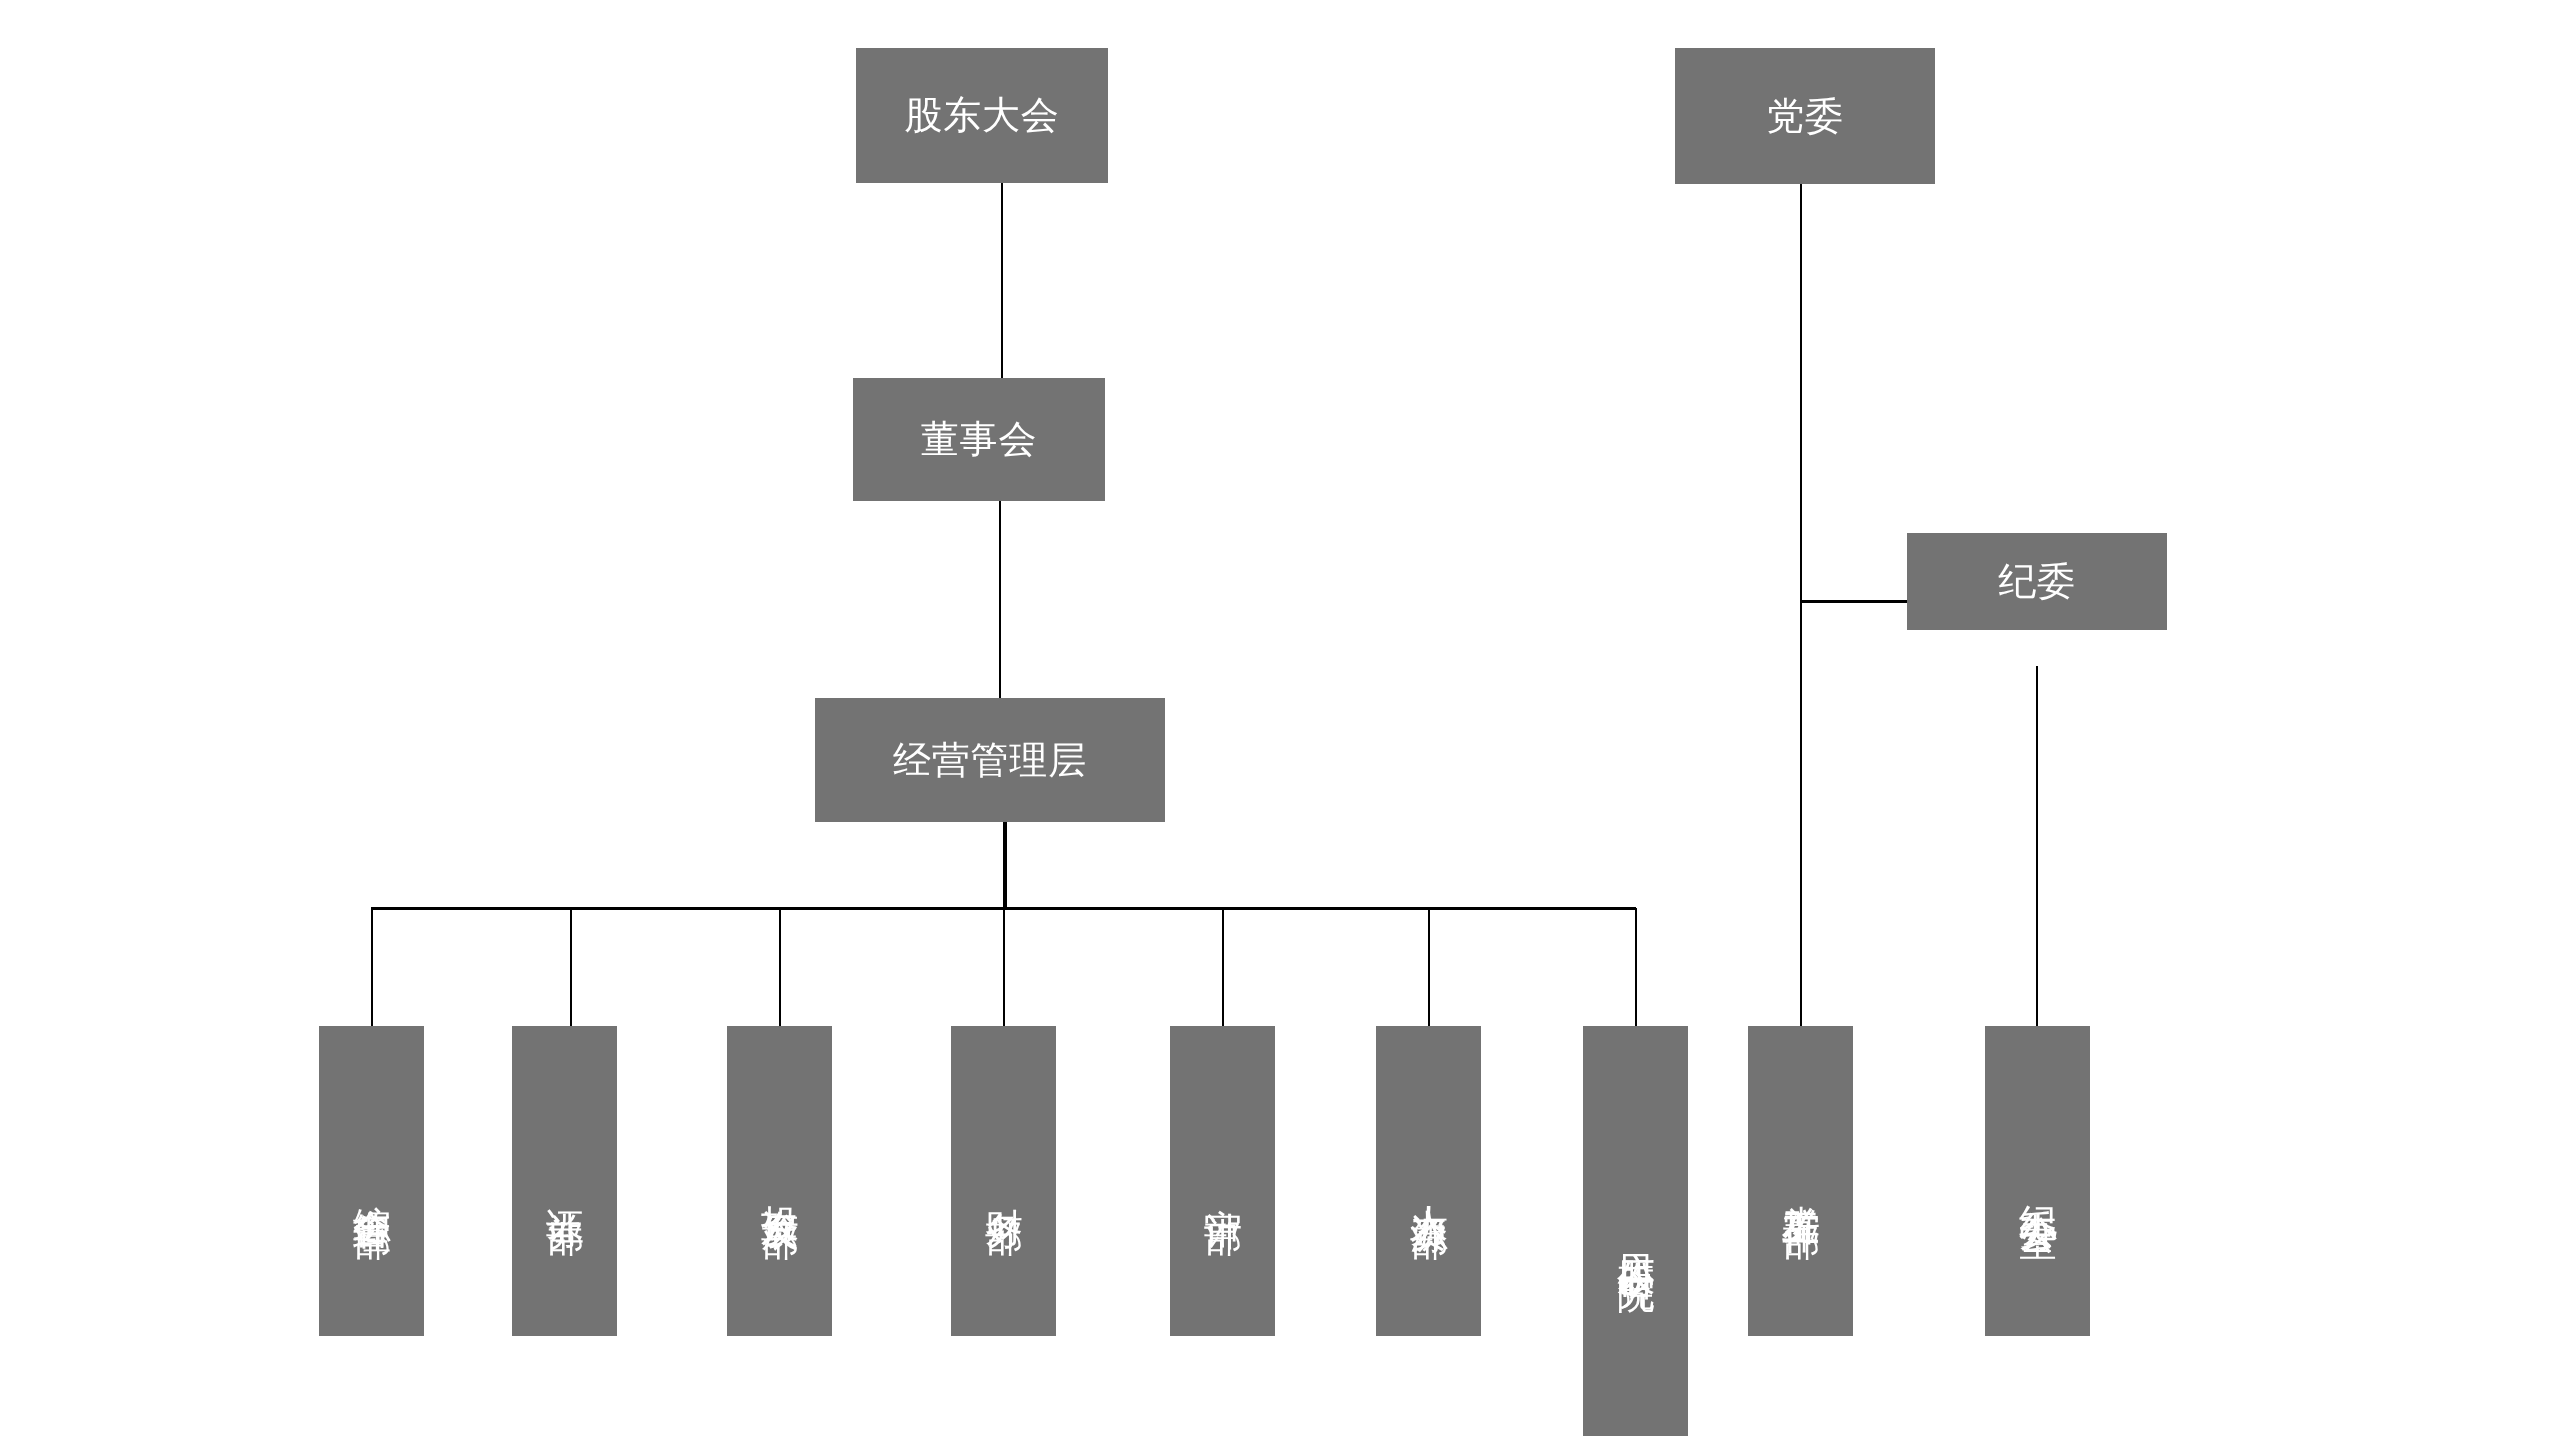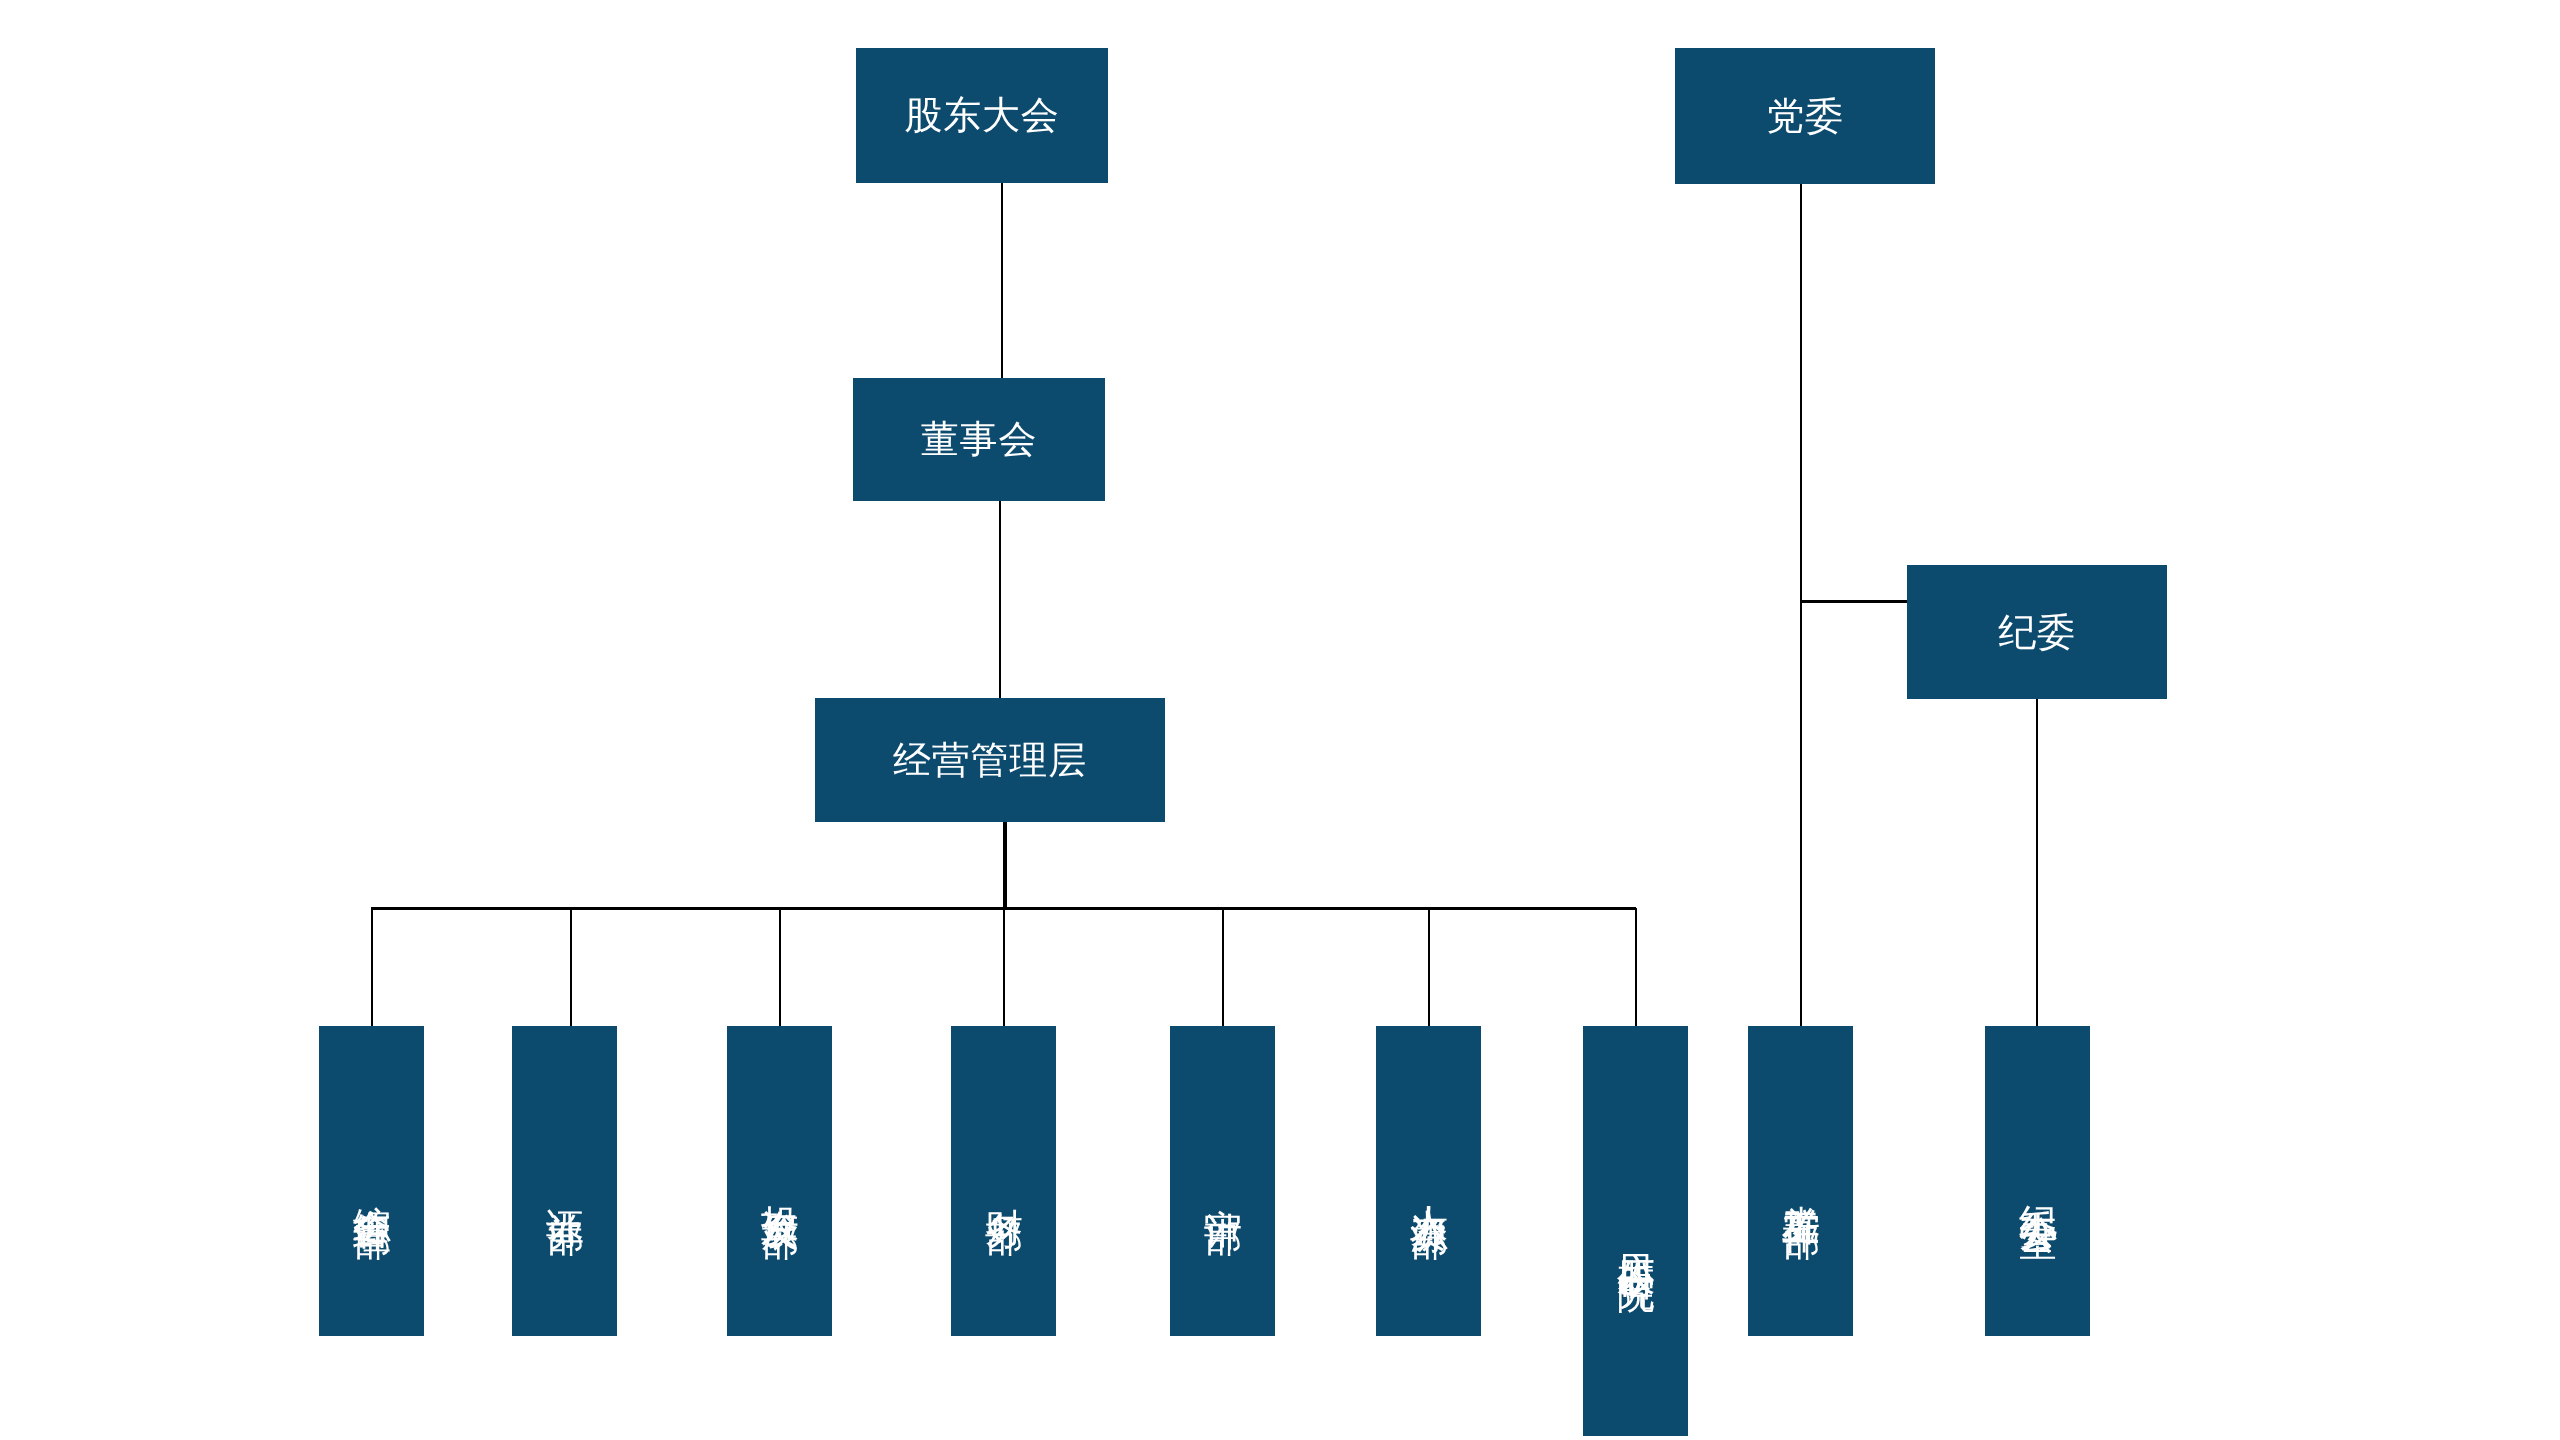--- a/index.html
+++ b/index.html
@@ -10,21 +10,21 @@
   #canvas {
     position: relative;
     width: 2560px;
     height: 1440px;
     background: #ffffff;
     font-family: "DejaVu Serif", "Liberation Serif", serif;
     overflow: hidden;
   }
   .node {
     position: absolute;
-    background: #0c4a6e;
+    background: #737373;
     color: #ffffff;
     display: flex;
     align-items: center;
     justify-content: center;
     box-sizing: border-box;
     line-height: 1.18;
     letter-spacing: 0.02em;
     user-select: none;
   }
   .node.horiz {
@@ -82,21 +82,21 @@
   </div>
 
   <div class="node horiz" style="left:1675px; top:48px; width:260px; height:136px;">
     <span>党委</span>
   </div>
 
   <div class="node horiz" style="left:815px; top:698px; width:350px; height:124px;">
     <span>经营管理层</span>
   </div>
 
-  <div class="node horiz" style="left:1907px; top:533px; width:260px; height:134px;margin-top:32px;">
+  <div class="node horiz" style="left:1907px; top:533px; width:260px; height:97px;">
     <span>纪委</span>
   </div>
 
   <div class="node vert" style="left:319px; top:1026px; width:105px; height:310px;">
     <span>综合管理部</span>
   </div>
 
   <div class="node vert" style="left:512px; top:1026px; width:105px; height:310px;">
     <span>证券部</span>
   </div>

